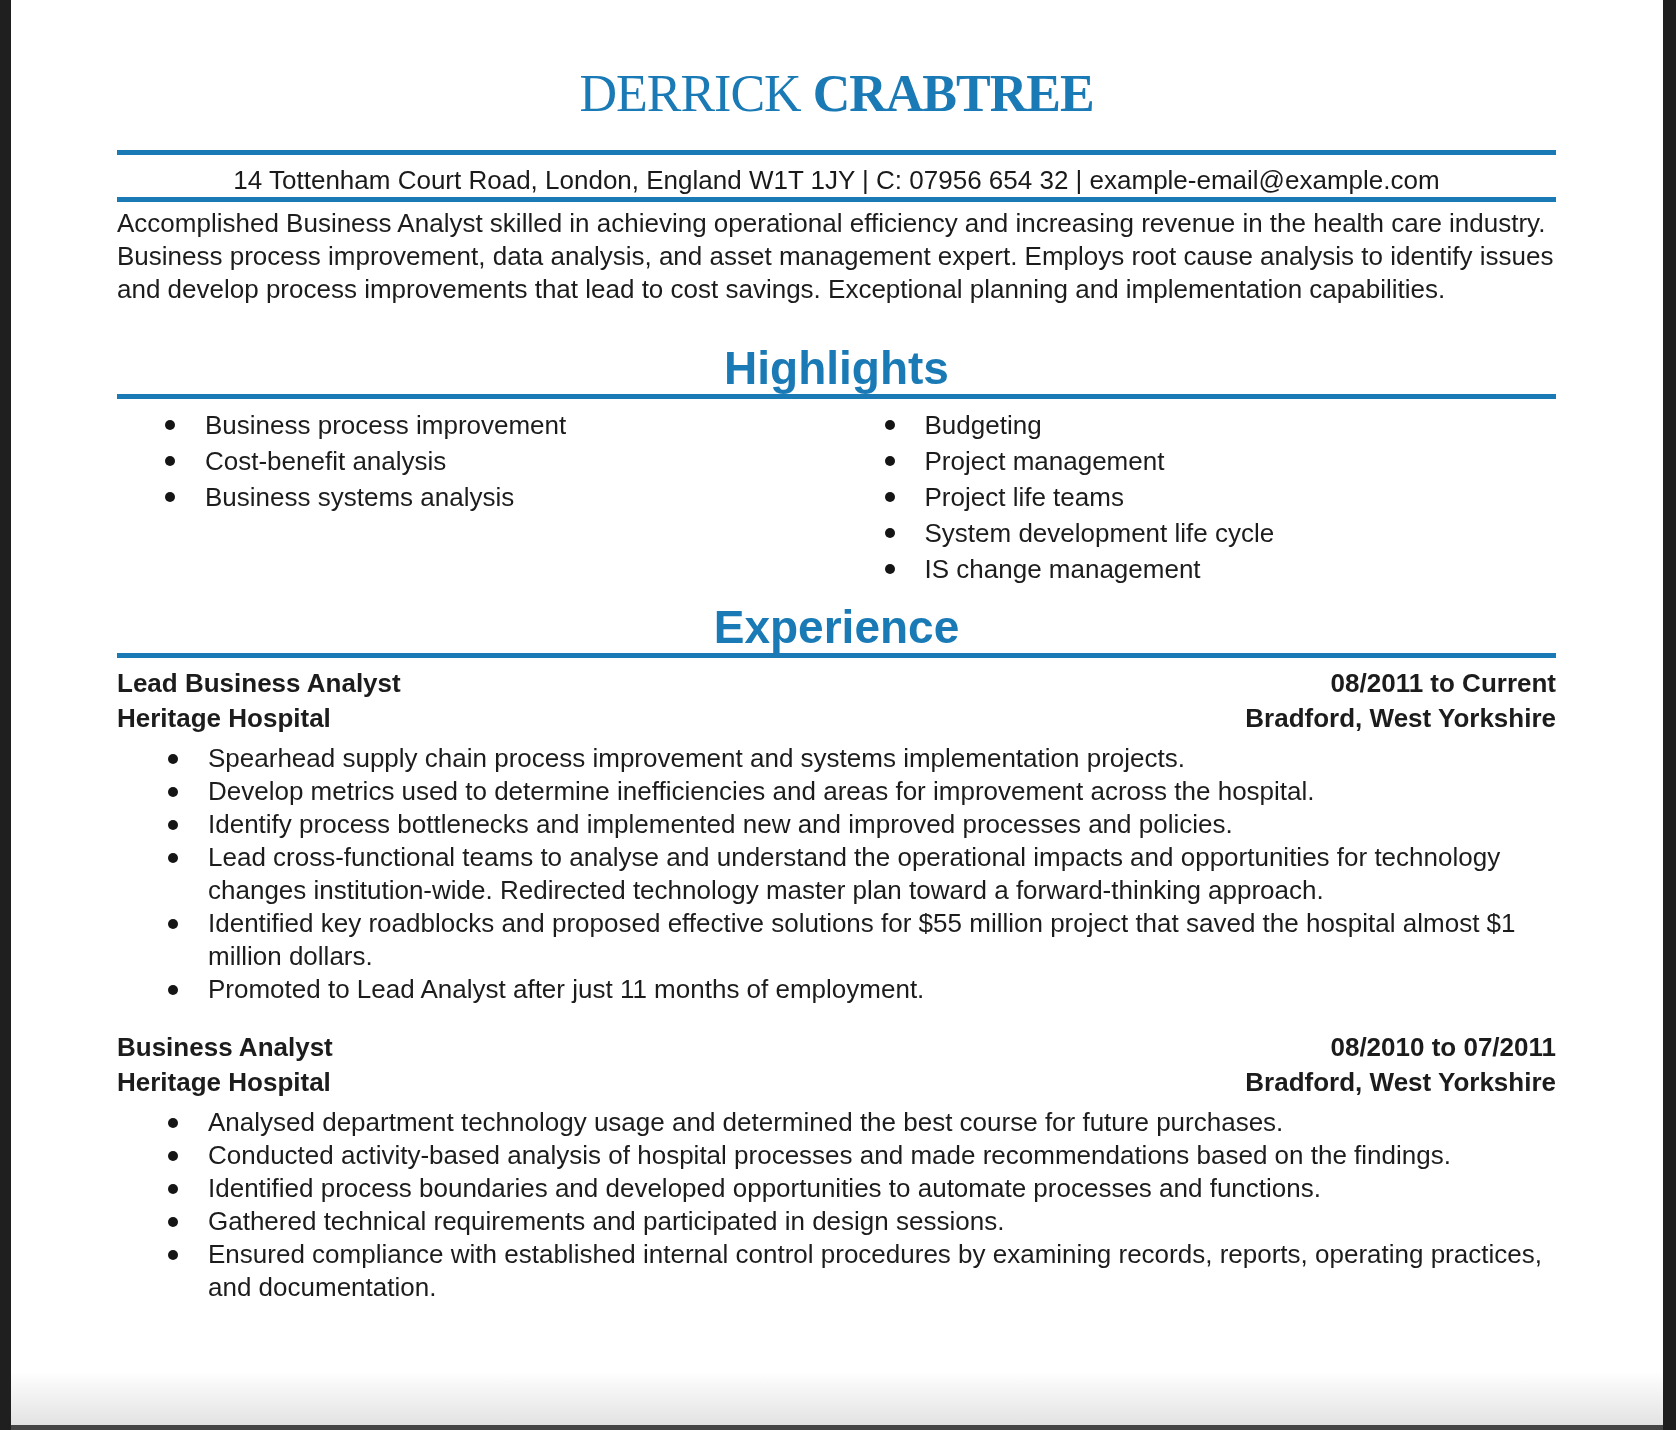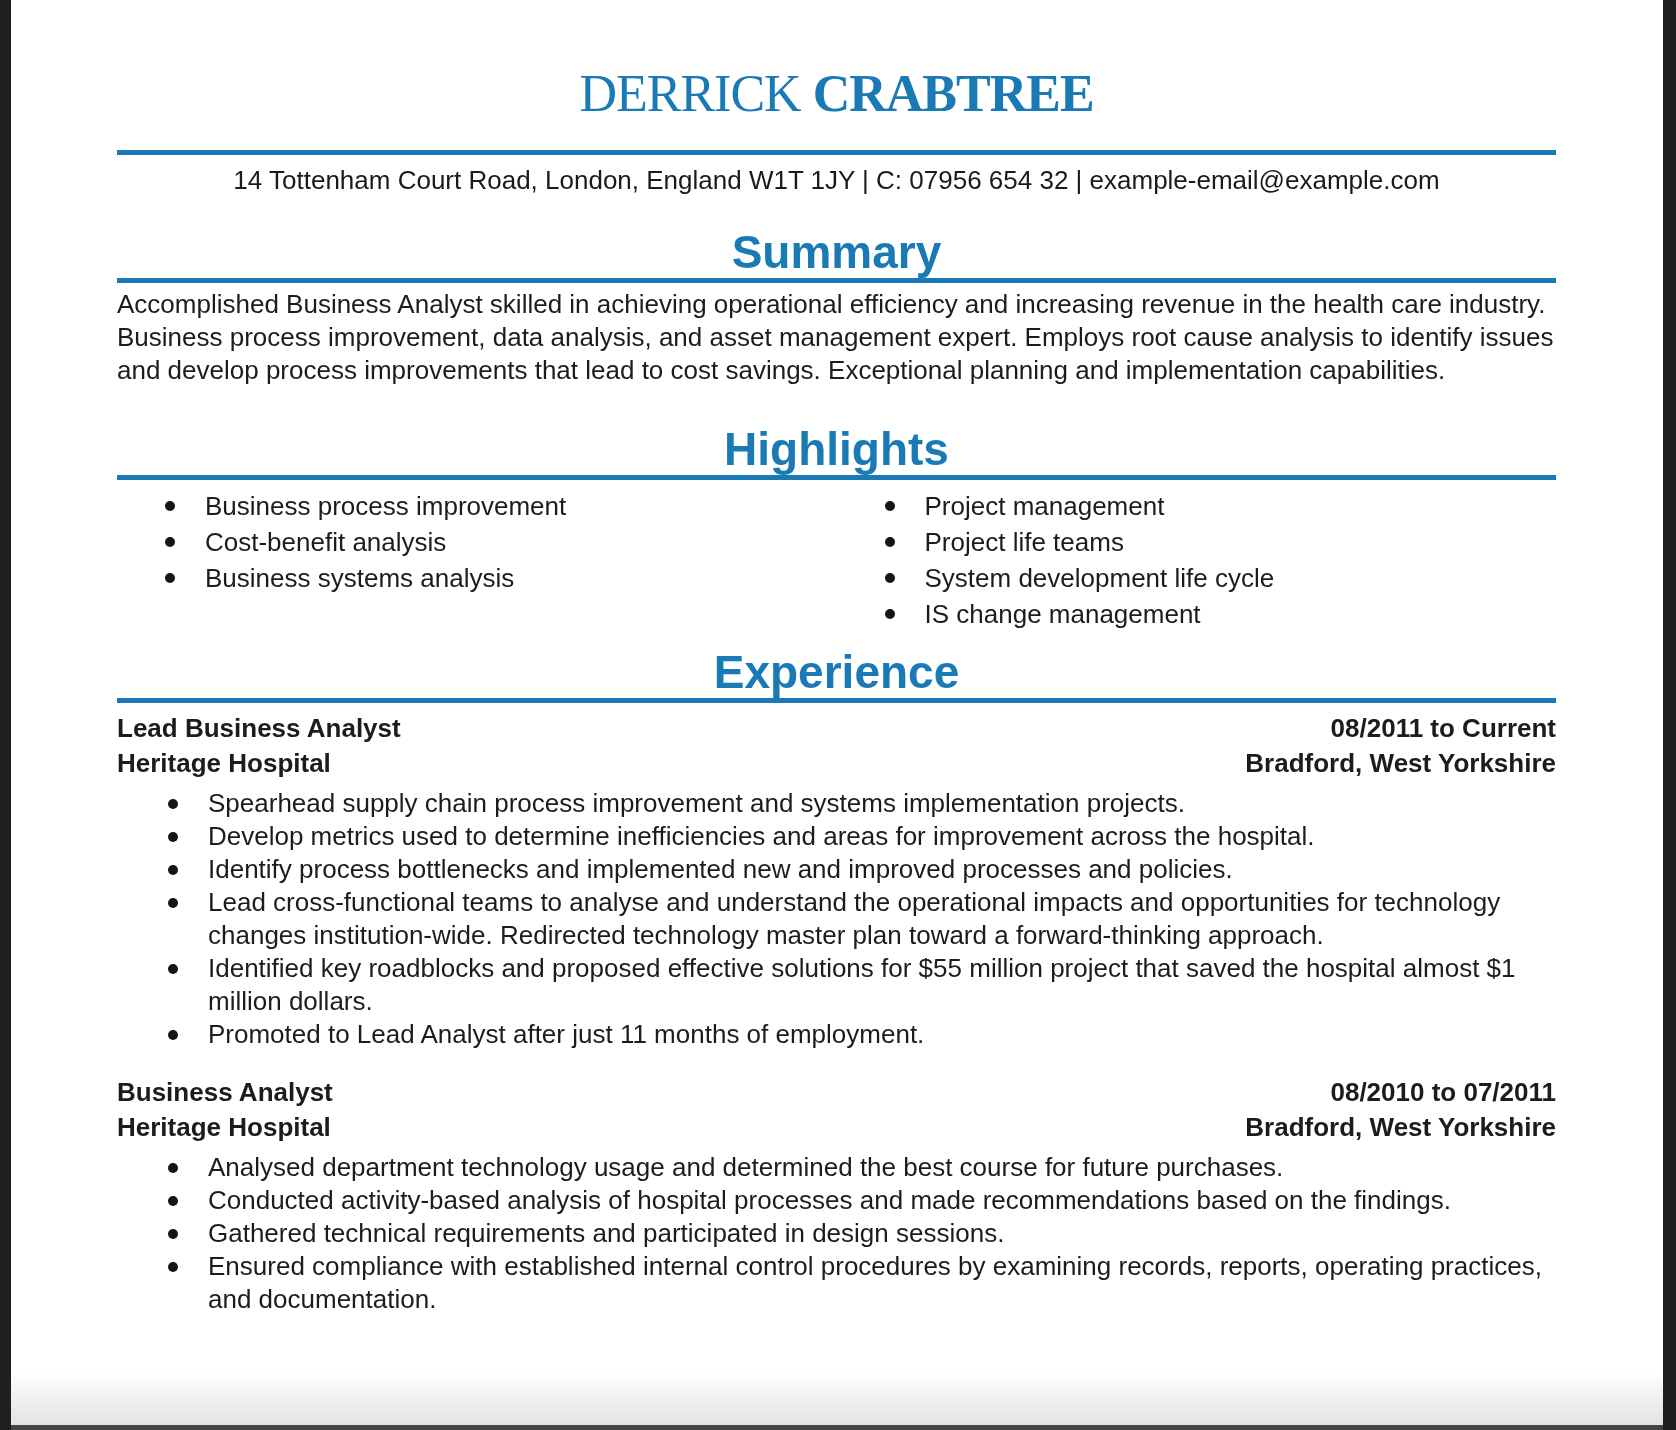--- a/index.html
+++ b/index.html
@@ -62,36 +62,36 @@
 <body>
 
 <div class="page">
 
   <h1 class="name"><span class="first">DERRICK</span> <span class="last">CRABTREE</span></h1>
 
   <div class="rule name-rule"></div>
 
   <div class="contact">14 Tottenham Court Road, London, England W1T 1JY | C: 07956 654 32 | example-email@example.com</div>
 
-  <h2 class="section-heading heading-summary">Summary</h2>
   <div class="rule section-rule"></div>
   <p class="summary-body">Accomplished Business Analyst skilled in achieving operational efficiency and increasing revenue in the health care industry. Business process improvement, data analysis, and asset management expert. Employs root cause analysis to identify issues and develop process improvements that lead to cost savings. Exceptional planning and implementation capabilities.</p>
 
   <h2 class="section-heading heading-highlights">Highlights</h2>
   <div class="rule section-rule"></div>
   <div class="hl-columns">
     <div class="hl-col">
       <ul>
         <li>Business process improvement</li>
         <li>Cost-benefit analysis</li>
         <li>Business systems analysis</li>
       </ul>
     </div>
     <div class="hl-col">
       <ul>
+        <li>Budgeting</li>
         <li>Project management</li>
         <li>Project life teams</li>
         <li>System development life cycle</li>
         <li>IS change management</li>
       </ul>
     </div>
   </div>
 
   <h2 class="section-heading heading-experience">Experience</h2>
   <div class="rule section-rule"></div>
@@ -124,20 +124,21 @@
         <span>08/2010 to 07/2011</span>
       </div>
       <div class="job-row">
         <span>Heritage Hospital</span>
         <span>Bradford, West Yorkshire</span>
       </div>
     </div>
     <ul class="job-bullets">
       <li>Analysed department technology usage and determined the best course for future purchases.</li>
       <li>Conducted activity-based analysis of hospital processes and made recommendations based on the findings.</li>
+      <li>Identified process boundaries and developed opportunities to automate processes and functions.</li>
       <li>Gathered technical requirements and participated in design sessions.</li>
       <li>Ensured compliance with established internal control procedures by examining records, reports, operating practices, and documentation.</li>
     </ul>
   </div>
 
 </div>
 
 <div class="bottom-fade"></div>
 <div class="bottom-line"></div>
 <div class="frame-left"></div>

